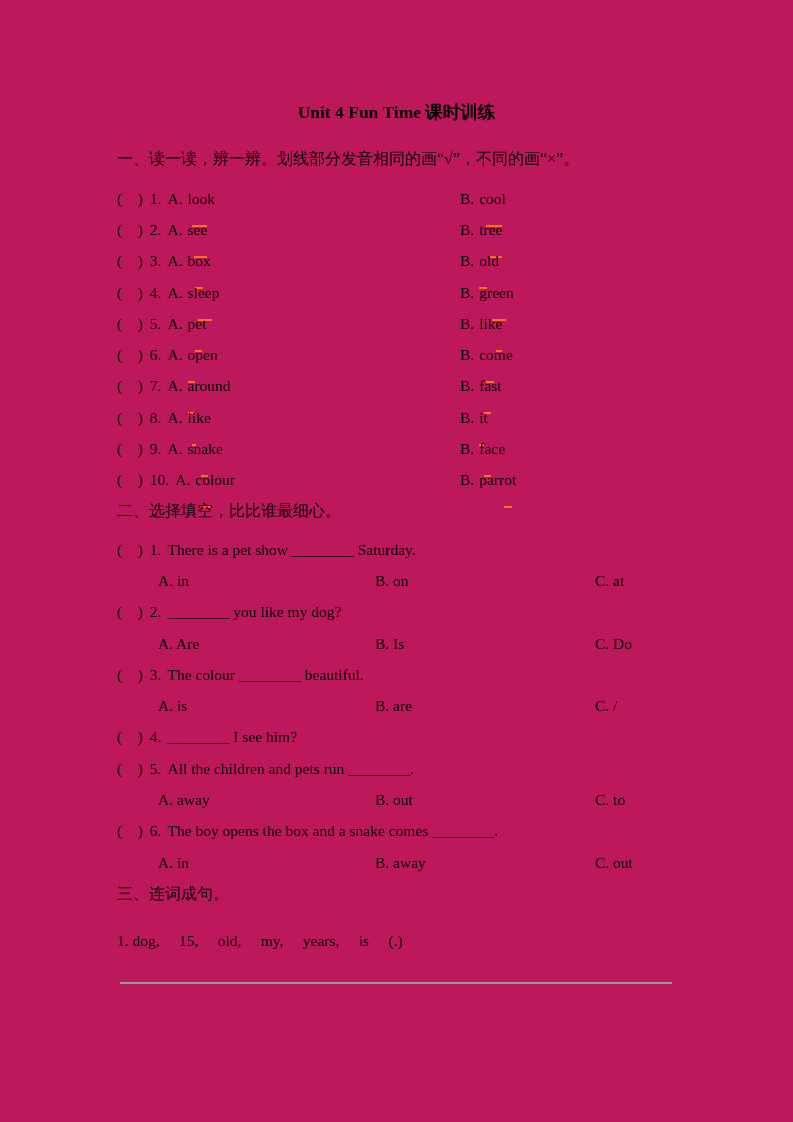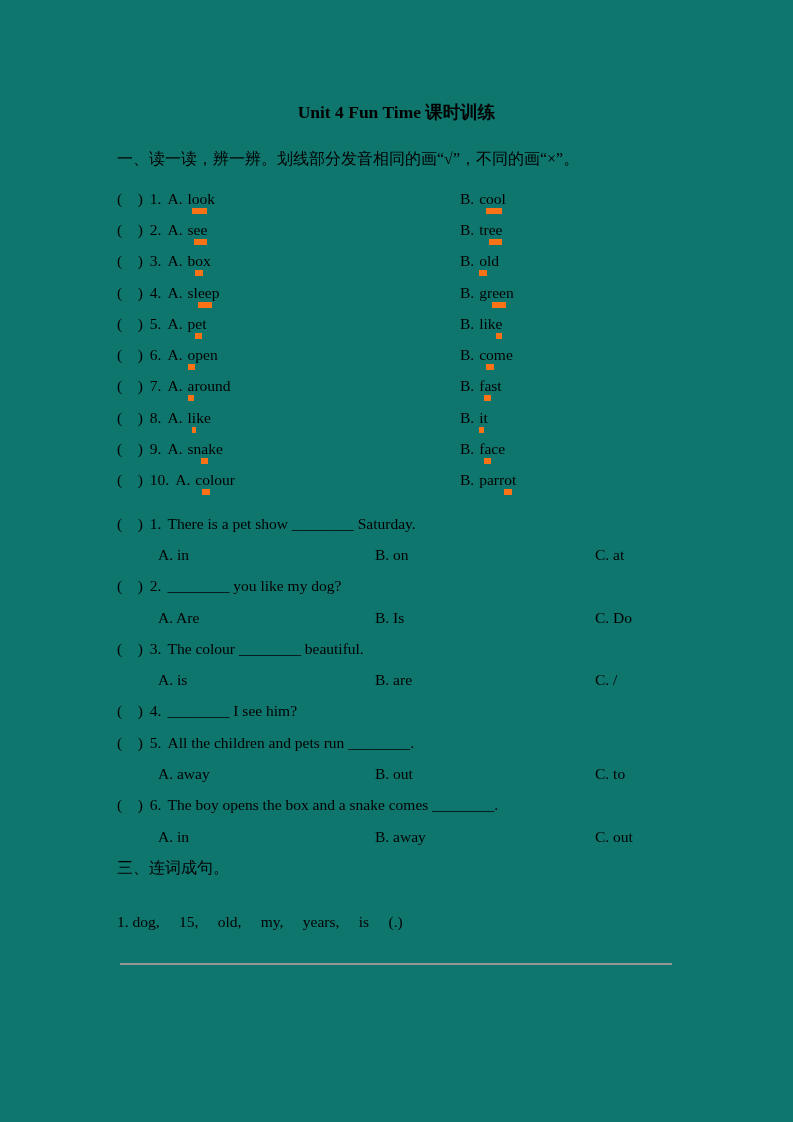--- a/index.html
+++ b/index.html
@@ -1,21 +1,21 @@
 <!DOCTYPE html>
 <html><head>
 <meta charset="utf-8">
 <style>
   html,body{margin:0;padding:0;background:#ffffff;}
   .page{
     position:relative;
     width:793px;height:1122px;
     box-sizing:border-box;
     padding:100px 117px 0 117px;
-    background:#0f766e;
+    background:#be185d;
     color:#000000;
     font-family:"Liberation Serif","DejaVu Serif",serif;
     font-size:15.5px;
     overflow:hidden;
   }
   .title{
     text-align:center;
     font-weight:bold;
     font-size:17.5px;
     line-height:25px;
@@ -31,27 +31,27 @@
   .match-list{margin-top:13px;}
   .q-list{margin-top:12px;}
   .line{height:31.3px;display:flex;align-items:center;}
   .cols{display:flex;}
   .col-a{width:343px;display:flex;align-items:center;}
   .col-b{flex:1;display:flex;align-items:center;}
   .paren{white-space:pre;}
   .num{margin-left:7px;}
   .lbl{margin-left:6px;}
   .word{margin-left:5px;}
-  .u{border-bottom:6px solid #f97316;padding-bottom:1px;}
+  .u{border-bottom:2px solid #f97316;padding-bottom:18px;}
   .qtext{margin-left:6px;white-space:pre;}
   .opts{padding-left:41px;justify-content:flex-end;}
   .opt-a{width:217px;}
   .opt-b{width:200px;}
   .opt-c{flex:1;margin-left:20px;}
-  .words-line{margin-top:27px;font-family:Liberation Serif, serif;}
+  .words-line{margin-top:20px;font-family:Liberation Serif, serif;}
   .words{white-space:pre;}
   .answer-line{
     margin:25px 0 0 3px;
     width:552px;
     height:0;
     border-bottom:2px solid #979797;
   }
 </style>
 </head>
 <body>
@@ -189,20 +189,21 @@
         <span class="word"><span>c</span><span class="u">o</span><span>lour</span></span>
       </div>
       <div class="col-b">
         <span>B.</span>
         <span class="word"><span>parr</span><span class="u">o</span><span>t</span></span>
       </div>
     </div>
 
   </div>
 
+  <div class="heading h2">二、选择填空，比比谁最细心。</div>
 
   <div class="q-list">
 
     <div class="line">
       <span class="paren">(    )</span>
       <span class="num">1.</span>
       <span class="qtext">There is a pet show ________ Saturday.</span>
     </div>
     <div class="line opts">
       <span class="opt-a">A. in</span>

